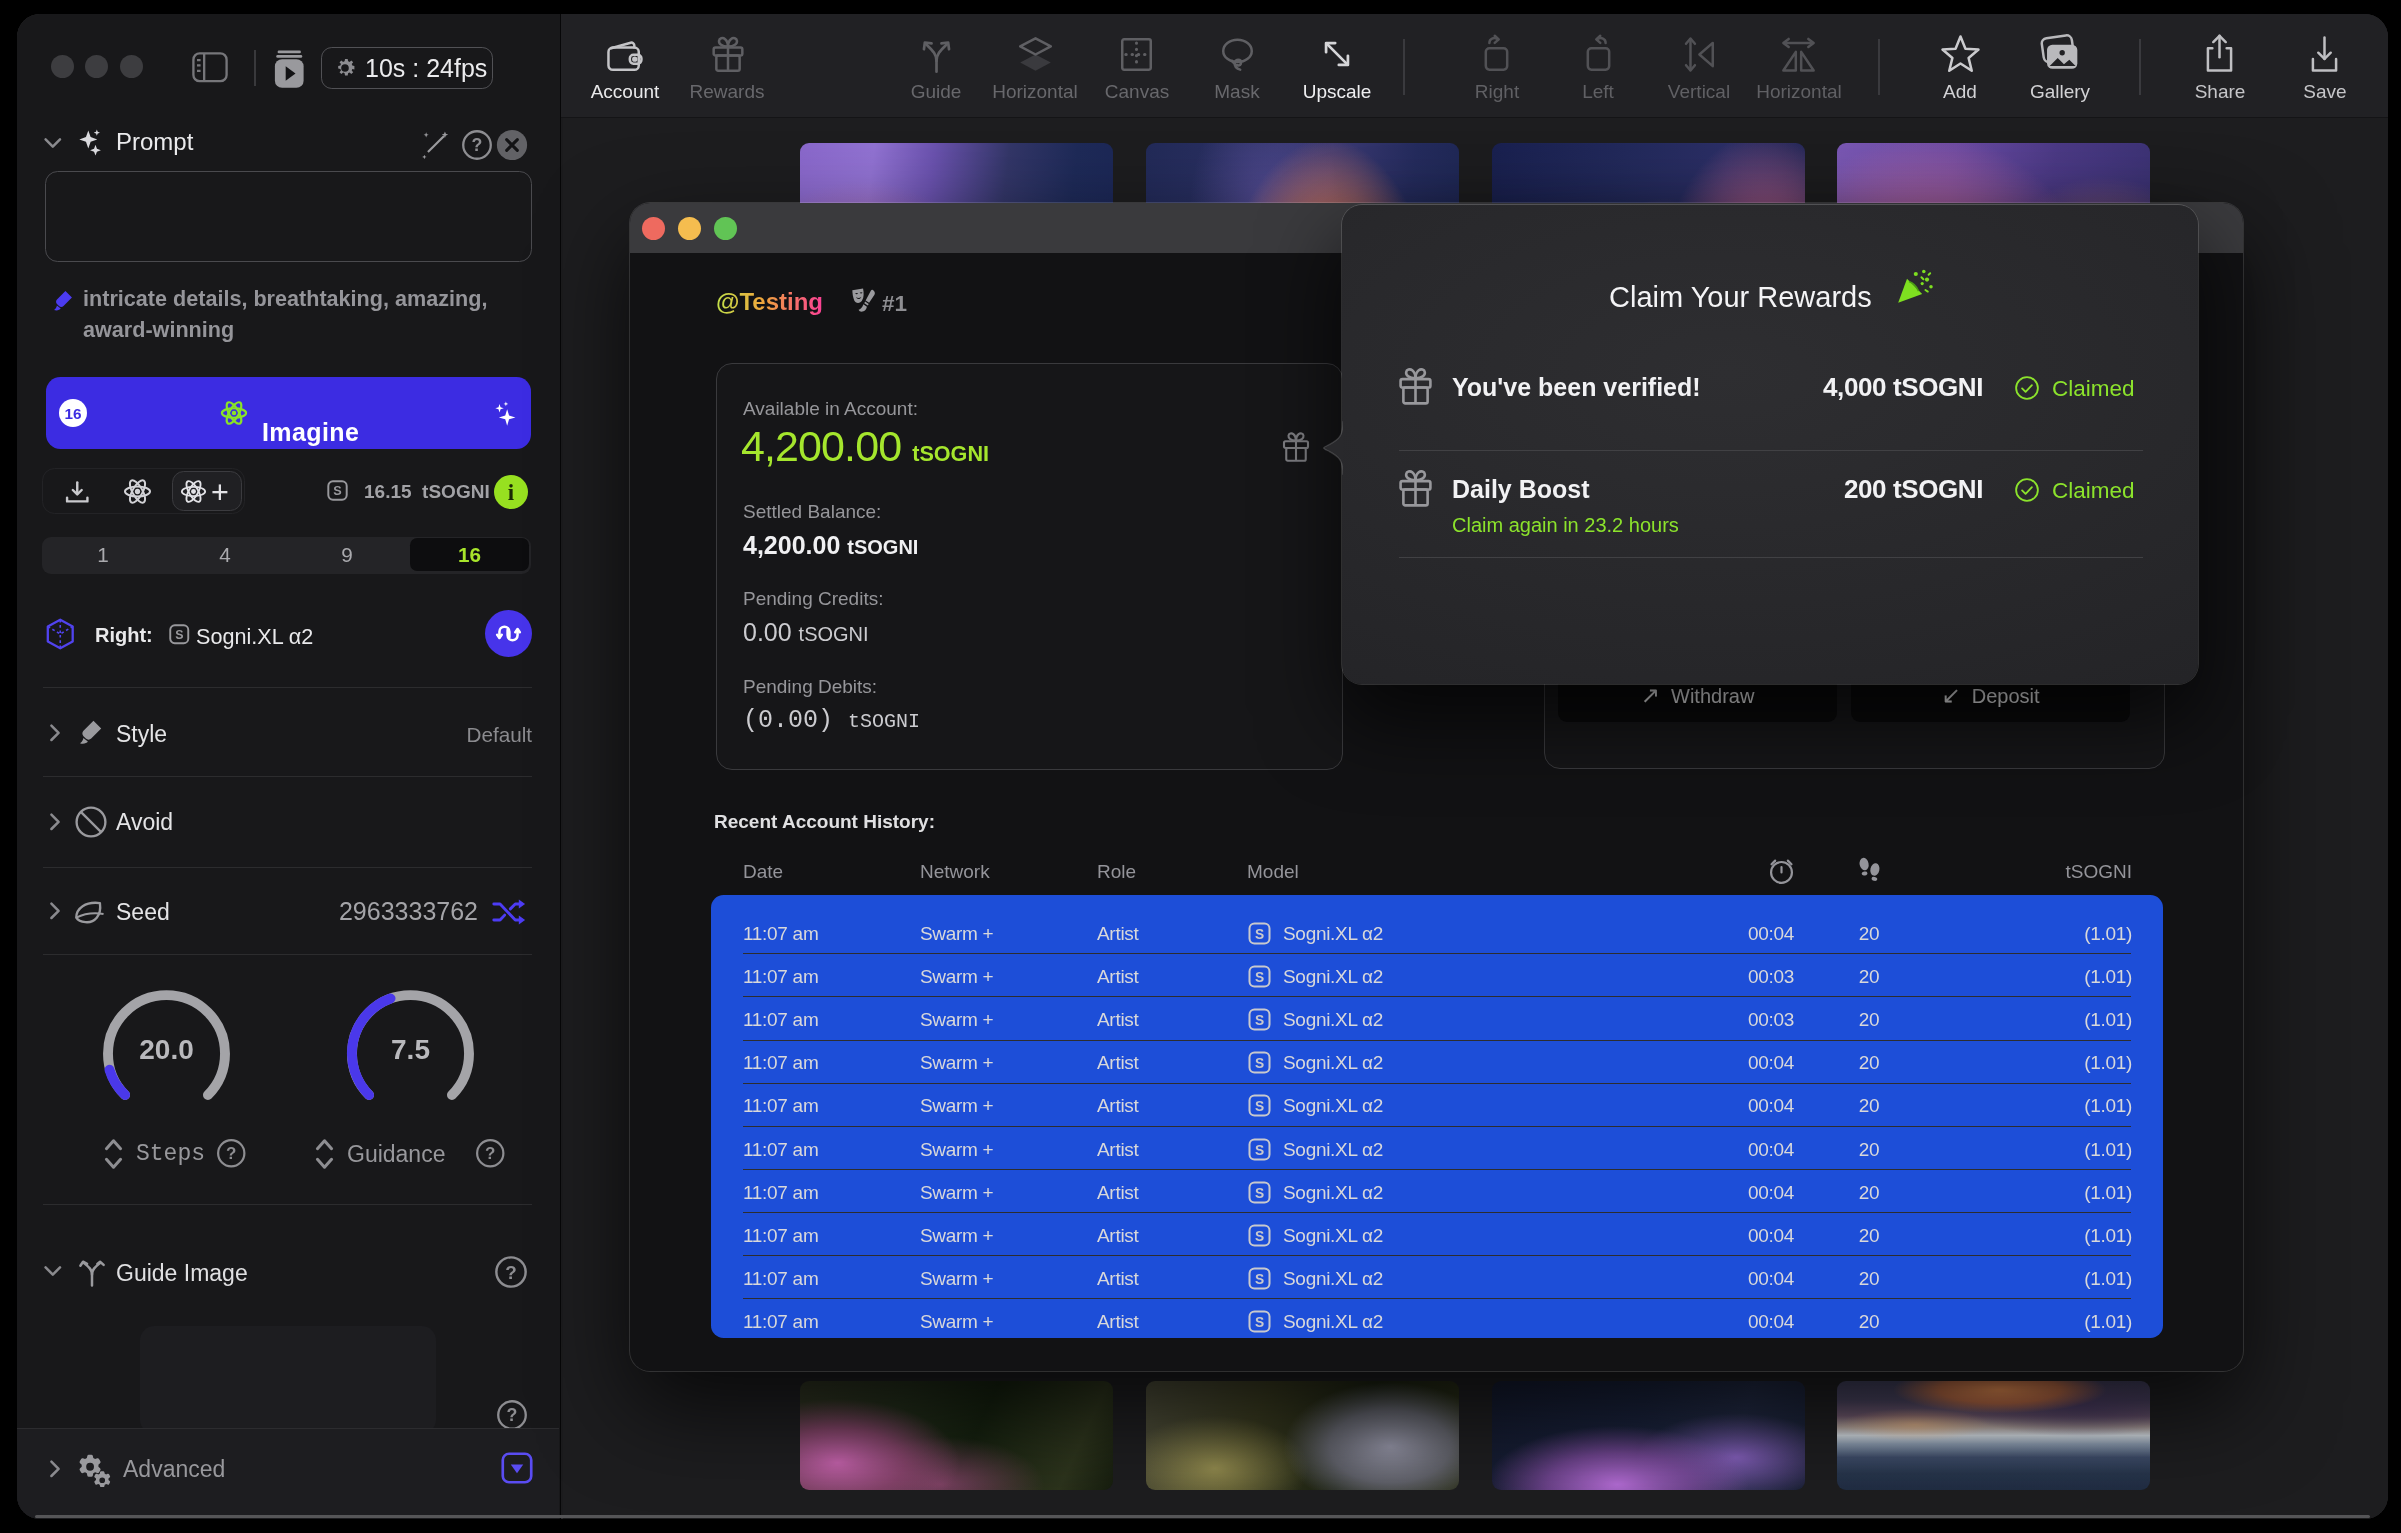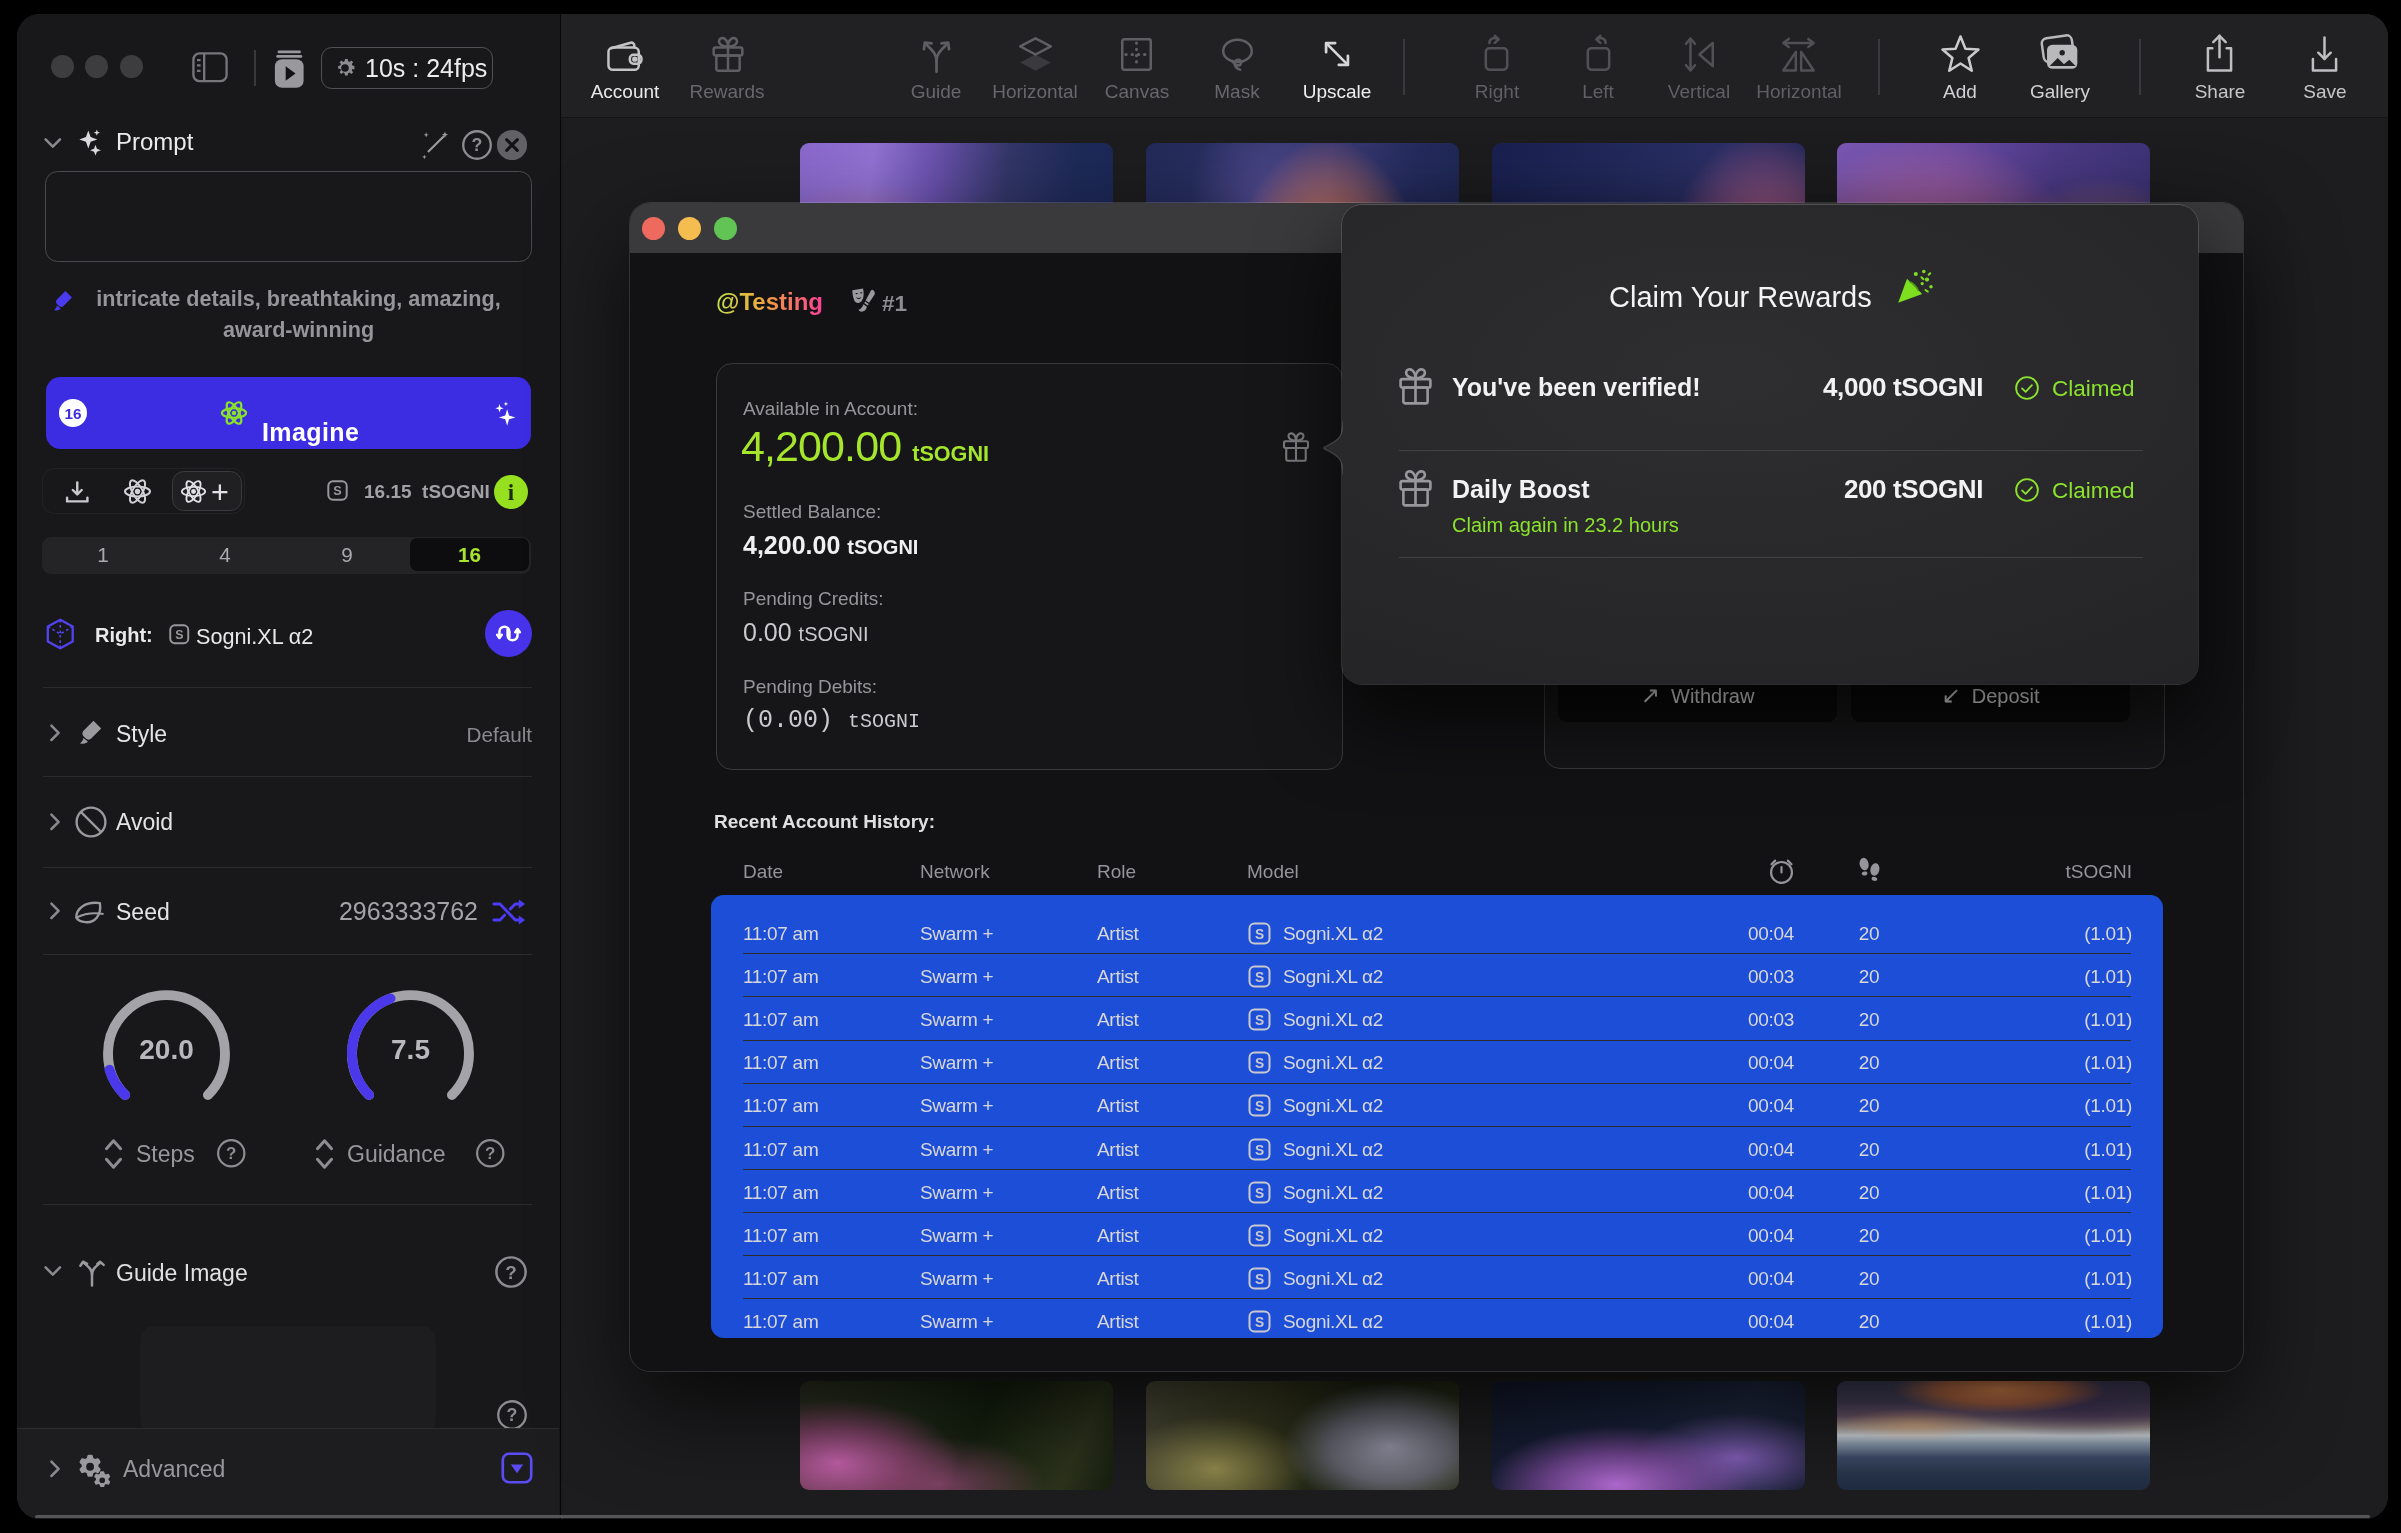--- a/index.html
+++ b/index.html
@@ -235,21 +235,21 @@
       <circle cx="18" cy="18" r="17" fill="#626266"></circle>
       <path d="M12 12 L24 24 M24 12 L12 24" stroke="#131315" stroke-width="3.4" stroke-linecap="round"></path>
     </svg>
 
     <div class="abs" style="left:28px; top:157px; width:487px; height:91px; border:1.8px solid #4a4a4e; border-radius:12.6px;"></div>
 
     <svg class="abs" style="left:32px; top:273px;" width="27" height="27" viewBox="0 0 24 24" fill="#4b3bf0">
       <path d="M14.6 3.6 L20.4 9.4 L12.9 16.9 C11.8 18 10 18 8.9 16.9 L7.1 15.1 C6 14 6 12.2 7.1 11.1 Z"></path>
       <path d="M7 16.5 C7 16.5 6.8 19 4.5 20.5 C6.8 21.4 9.6 20.6 10.4 19.2 Z"></path>
     </svg>
-    <div class="abs" style="left:66px; top:270px; width:431px; font-size:21.6px; line-height:30.5px; color:#95959a; font-weight:bold;text-align:center;">intricate details, breathtaking, amazing, award-winning</div>
+    <div class="abs" style="left:66px; top:270px; width:431px; font-size:21.6px; line-height:30.5px; color:#95959a; font-weight:bold;">intricate details, breathtaking, amazing, award-winning</div>
 
     <div class="abs" style="left:29px; top:363px; width:485px; height:72px; border-radius:14.4px; background:#3c2ce2;"></div>
     <div class="abs" style="left:42px; top:385px; width:28px; height:28px; border-radius:50%; background:#fff;"></div>
     <div class="abs" style="left:42px; top:385px; width:28px; height:29px; text-align:center; font-size:15.3px; font-weight:bold; color:#3c2ce2; line-height:29px;">16</div>
     <svg class="abs" style="left:203px; top:385px;" width="28" height="28" viewBox="0 0 44 44" fill="none" stroke="#8ae327" stroke-width="3.4">
       <ellipse cx="22" cy="22" rx="19" ry="7.5"></ellipse>
       <ellipse cx="22" cy="22" rx="19" ry="7.5" transform="rotate(60 22 22)"></ellipse>
       <ellipse cx="22" cy="22" rx="19" ry="7.5" transform="rotate(120 22 22)"></ellipse>
       <circle cx="22" cy="22" r="3.6" fill="#8ae327" stroke="none"></circle>
     </svg>
@@ -365,21 +365,21 @@
     <svg class="abs" style="left:326px; top:972px;" width="135" height="135" viewBox="0 0 150 150" fill="none">
       <path d="M 28.97 121.03 A 65 65 0 1 1 121.03 121.03" stroke="#a4a4a8" stroke-width="11" stroke-linecap="round"></path>
       <path d="M 28.97 121.03 A 65 65 0 0 1 52.8 13.9" stroke="#4a38ea" stroke-width="11" stroke-linecap="round"></path>
     </svg>
     <div class="abs" style="left:326px; top:1020px; width:135px; text-align:center; font-size:28px; color:#b9b9bd; font-weight:bold;">7.5</div>
 
     <svg class="abs" style="left:85px; top:1121px;" width="23" height="38" viewBox="0 0 26 42" fill="none" stroke="#8e8e92" stroke-width="3.4" stroke-linecap="round" stroke-linejoin="round">
       <path d="M5 15 L13 6 L21 15"></path>
         <path d="M5 27 L13 36 L21 27"></path>
     </svg>
-    <div class="abs" style="left:119px; top:1126px; font-size:23px; line-height:28px; color:#98989c;">Steps</div>
+    <div class="abs" style="left:119px; top:1126px; font-size:23px; line-height:28px; color:#98989c;font-family:Liberation Mono, monospace;">Steps</div>
     <svg class="abs" style="left:199px; top:1124px;" width="30.5" height="30.5" viewBox="0 0 36 36" fill="none">
       <circle cx="18" cy="18" r="15.5" stroke="#8d8d91" stroke-width="2.6"></circle>
       <text x="18" y="25" text-anchor="middle" font-size="20" fill="#8d8d91" font-family="Liberation Sans" font-weight="bold">?</text>
     </svg>
     <svg class="abs" style="left:296px; top:1121px;" width="23" height="38" viewBox="0 0 26 42" fill="none" stroke="#8e8e92" stroke-width="3.4" stroke-linecap="round" stroke-linejoin="round">
       <path d="M5 15 L13 6 L21 15"></path>
         <path d="M5 27 L13 36 L21 27"></path>
     </svg>
     <div class="abs" style="left:330px; top:1126px; font-size:23px; line-height:28px; color:#98989c;">Guidance</div>
     <svg class="abs" style="left:458px; top:1124px;" width="30.5" height="30.5" viewBox="0 0 36 36" fill="none">

